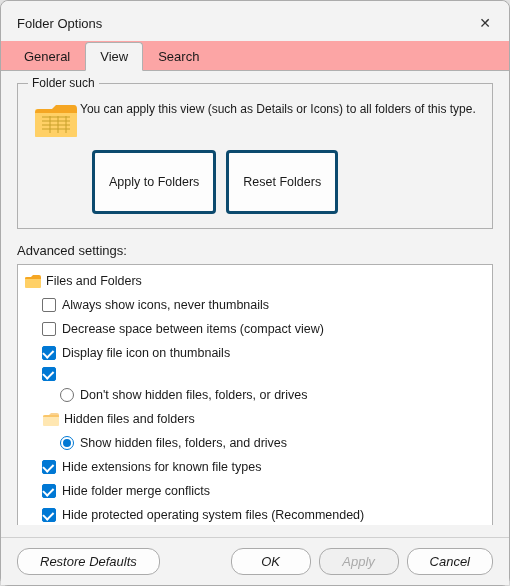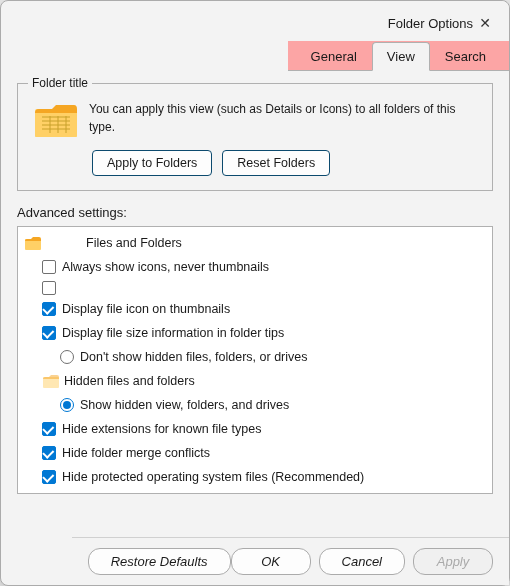--- a/index.html
+++ b/index.html
@@ -17,21 +17,20 @@
     .dialog {
       width: 510px;
       height: 586px;
       background: #f3f3f3;
       border: 1px solid #ababab;
       border-radius: 8px;
       box-shadow: 0 4px 20px rgba(0,0,0,0.3);
       display: flex;
       flex-direction: column;
       position: relative;
-      align-items: flex-end;
     }
     .title-bar {
       display: flex;
       align-items: center;
       justify-content: space-between;
       padding: 10px 12px 6px 16px;
       background: #f3f3f3;
       border-radius: 8px 8px 0 0;
     }
     .title-bar-text {
@@ -97,21 +96,21 @@
       left: 10px;
       background: #f3f3f3;
       padding: 0 4px;
       font-size: 12px;
       color: #1a1a1a;
     }
     .folder-views-inner {
       display: flex;
       flex-direction: row;
       align-items: flex-start;
-      gap: 9px;
+      gap: 0;
       margin-top: 6px;
     }
     .folder-icon {
       width: 48px;
       height: 40px;
       flex-shrink: 0;
       display: flex;
       align-items: center;
       justify-content: center;
     }
@@ -123,23 +122,23 @@
       flex: 1;
     }
     .folder-views-buttons {
       display: flex;
       flex-direction: row;
       gap: 10px;
       margin-top: 10px;
       padding-left: 60px;
     }
     .btn {
-      padding: 5px 14px;
+      padding: 22px 14px;
       font-size: 12.5px;
-      border: 1px solid #0c4a6e;
+      border: 3px solid #0c4a6e;
       background: #fdfdfd;
       border-radius: 4px;
       cursor: pointer;
       color: #1a1a1a;
       min-width: 90px;
     }
     .btn:disabled { color: #aaa; cursor: default; }
     .advanced-label {
       font-size: 13px;
       color: #1a1a1a;
@@ -156,21 +155,20 @@
       display: flex;
       align-items: center;
       padding: 2px 6px;
       font-size: 12.5px;
       color: #1a1a1a;
       line-height: 1.6;
     }
     .list-item.category {
       font-weight: 400;
       padding-left: 6px;
-      gap: 40px;
     }
     .list-item.sub {
       padding-left: 24px;
     }
     .list-item.sub2 {
       padding-left: 42px;
     }
     .folder-cat-icon {
       width: 18px;
       height: 16px;
@@ -276,21 +274,21 @@
 
   <div class="tabs">
     <div class="tab">General</div>
     <div class="tab active">View</div>
     <div class="tab">Search</div>
   </div>
 
   <div class="content">
 
     <div class="folder-views-group">
-      <span class="folder-views-legend">Folder title</span>
+      <span class="folder-views-legend">Folder such</span>
       <div class="folder-views-inner">
         <div class="folder-icon">
 
           <svg viewBox="0 0 44 36" xmlns="http://www.w3.org/2000/svg">
             <rect x="1" y="7" width="42" height="28" rx="2" fill="#FFD066"></rect>
             <path d="M1 11 Q1 7 5 7 L18 7 L22 3 L40 3 Q43 3 43 7 L43 11 Z" fill="#F5A623"></path>
             <rect x="1" y="11" width="42" height="24" rx="1" fill="#FFD066"></rect>
 
             <line x1="8" y1="15" x2="36" y2="15" stroke="#c8a02a" stroke-width="1"></line>
             <line x1="8" y1="19" x2="36" y2="19" stroke="#c8a02a" stroke-width="1"></line>
@@ -323,51 +321,51 @@
           <span>Files and Folders</span>
         </div>
 
         <div class="list-item sub">
           <div class="checkbox unchecked"></div>
           <span>Always show icons, never thumbnails</span>
         </div>
 
         <div class="list-item sub">
           <div class="checkbox unchecked"></div>
+          <span>Decrease space between items (compact view)</span>
         </div>
 
         <div class="list-item sub">
           <div class="checkbox checked"></div>
           <span>Display file icon on thumbnails</span>
         </div>
 
         <div class="list-item sub">
           <div class="checkbox checked"></div>
-          <span>Display file size information in folder tips</span>
         </div>
 
 
         <div class="list-item sub2">
           <div class="radio"></div>
           <span>Don't show hidden files, folders, or drives</span>
         </div>
 
         <div class="list-item sub">
           <div class="folder-cat-icon">
             <svg width="16" height="14" viewBox="0 0 16 14">
               <rect x="0" y="3" width="16" height="11" rx="1" fill="#FFD066" opacity="0.5"></rect>
               <path d="M0 5 Q0 3 2 3 L6 3 L8 1 L14 1 Q16 1 16 3 L16 5 Z" fill="#F5A623" opacity="0.5"></path>
             </svg>
           </div>
           <span>Hidden files and folders</span>
         </div>
 
         <div class="list-item sub2">
           <div class="radio selected"></div>
-          <span>Show hidden view, folders, and drives</span>
+          <span>Show hidden files, folders, and drives</span>
         </div>
 
 
         <div class="list-item sub">
           <div class="checkbox checked"></div>
           <span>Hide extensions for known file types</span>
         </div>
 
         <div class="list-item sub">
           <div class="checkbox checked"></div>
@@ -383,17 +381,17 @@
     </div>
 
   </div>
 
   <div class="dialog-footer">
     <div class="footer-left">
       <button class="btn-footer">Restore Defaults</button>
     </div>
     <div class="footer-right">
       <button class="btn-footer">OK</button>
+      <button class="btn-footer" disabled="">Apply</button>
       <button class="btn-footer">Cancel</button>
-      <button class="btn-footer" disabled="">Apply</button>
     </div>
   </div>
 </div>
 
 </body></html>

